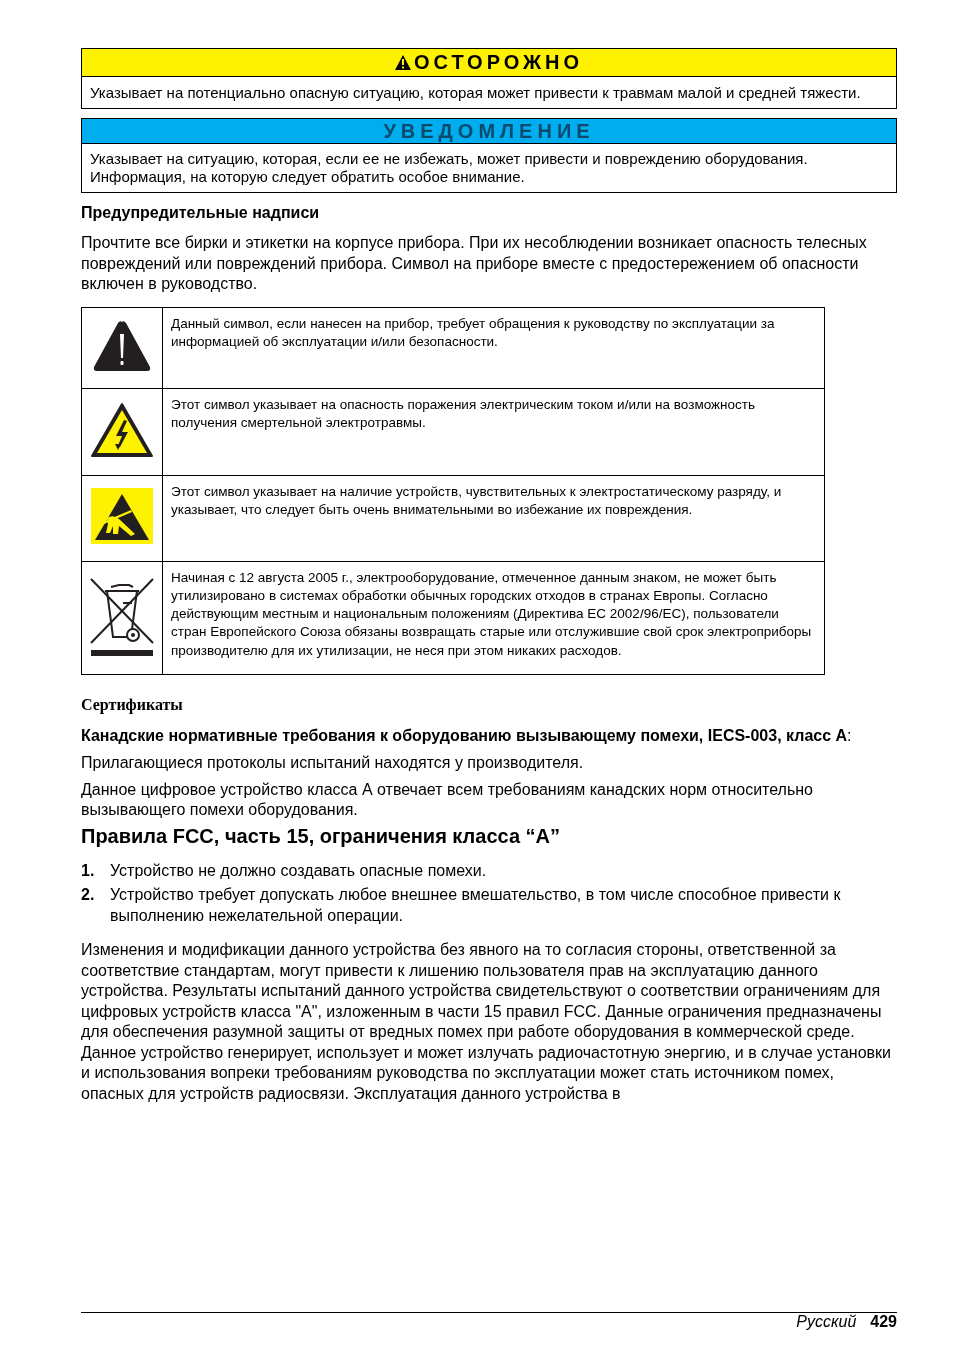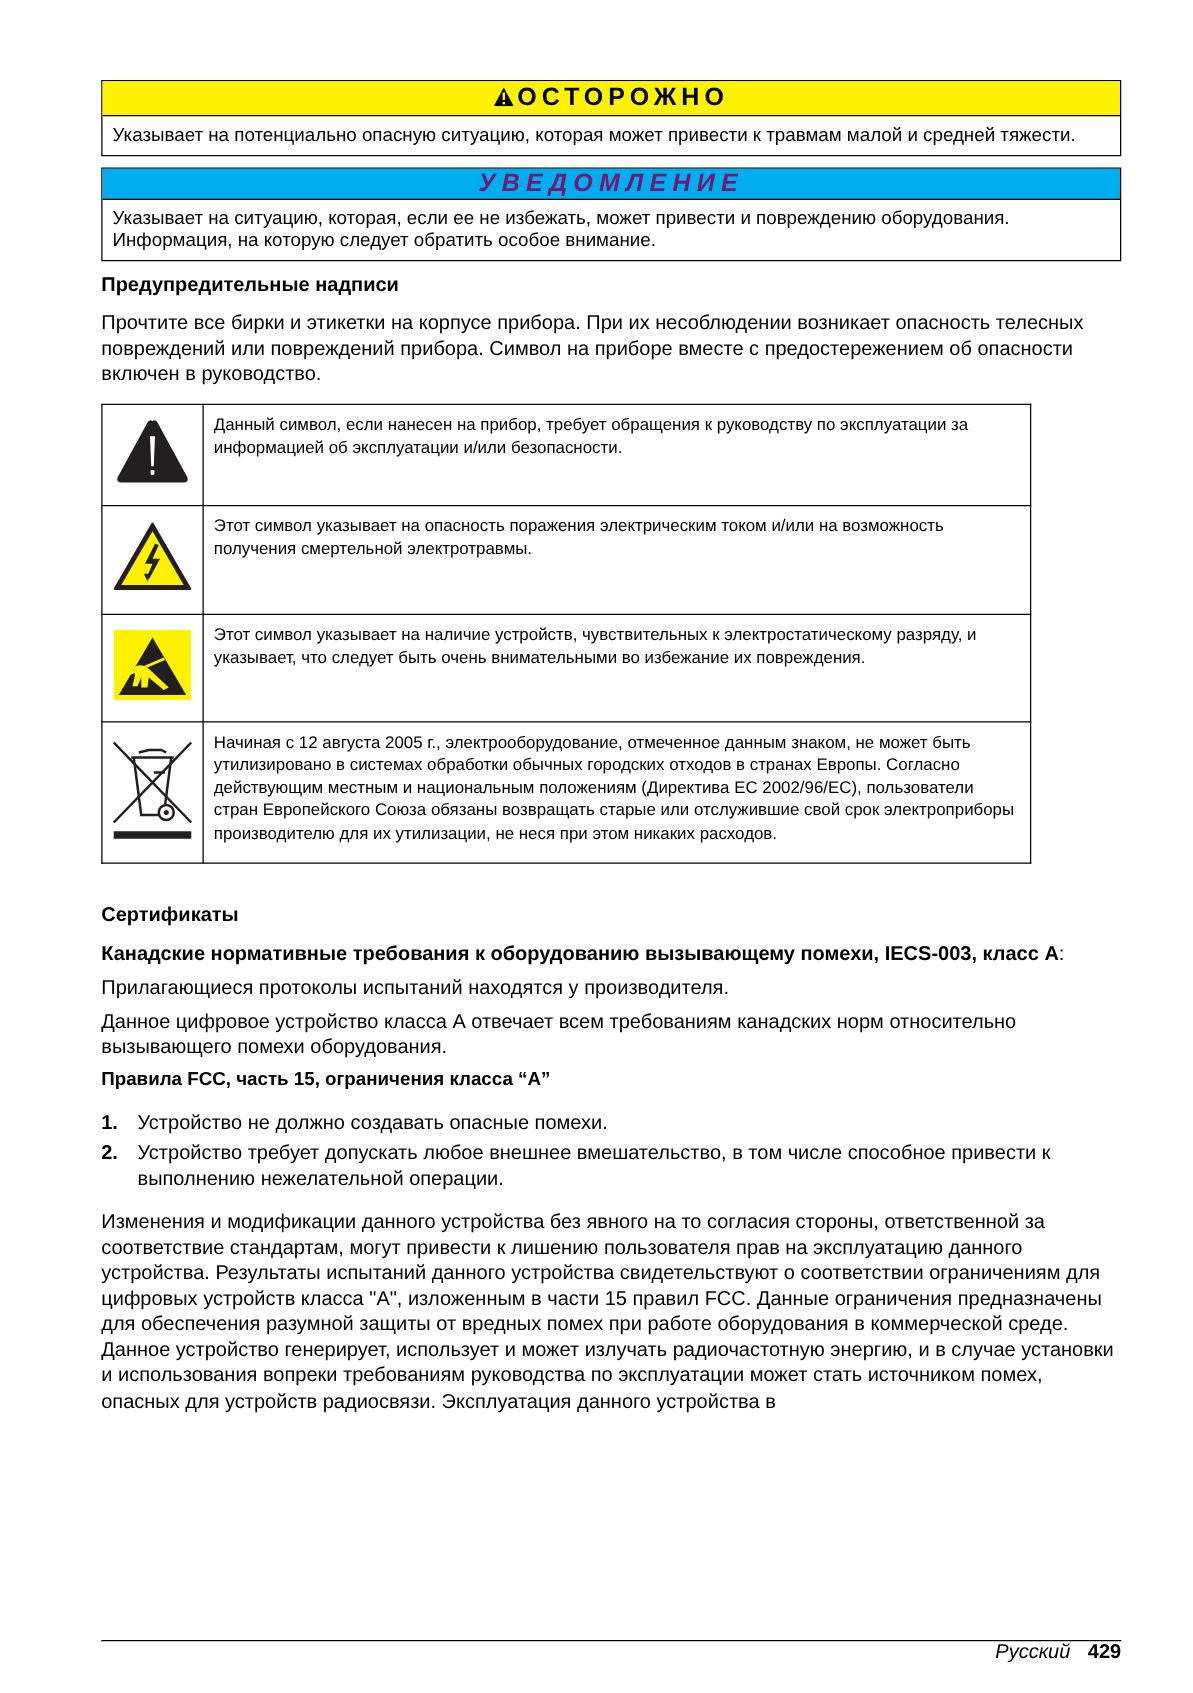--- a/index.html
+++ b/index.html
@@ -1,30 +1,30 @@
 <!DOCTYPE html>
 <html><head>
   <meta charset="utf-8">
   <style>
     html, body { margin: 0; padding: 0; background: #ffffff; }
     body {
       width: 954px; height: 1354px; position: relative; overflow: hidden;
       font-family: "Liberation Sans", sans-serif; color: #000;
     }
-    .page { position: absolute; left: 81px; top: 64px; width: 816px; }
+    .page { position: absolute; left: 81px; top: 48px; width: 816px; }
 
     
     .hazard { border: 1px solid #000; margin: 0; }
     .hazard-head {
       height: 27px; line-height: 27px; text-align: center;
       font-weight: bold; font-size: 20px; letter-spacing: 4px;
       border-bottom: 1px solid #000;
     }
     .hazard-head.caution { background: #fff200; color: #000; }
-    .hazard-head.notice { background: #00aeef; color: #701a75; font-style: italic; letter-spacing: 5px; }
+    .hazard-head.notice { background: #00aeef; color: #0c4a6e; letter-spacing: 5px; }
     .hazard-body { font-size: 15px; line-height: 18px; padding: 6px 8px 6px 8px; }
     .hazard-head .warn-tri { display: inline-block; vertical-align: -1px; margin-right: 3px; }
 
     h3.section {
       font-size: 16px; font-weight: bold; margin: 0; line-height: 20px;
     }
     p.body { font-size: 16px; line-height: 20.5px; margin: 0; }
 
     
     table.symbols { border-collapse: collapse; width: 744px; }
@@ -125,29 +125,29 @@
             <circle cx="44" cy="60" r="2" fill="#231f20"></circle>
             <rect x="2" y="75" width="62" height="6" fill="#231f20"></rect>
           </svg>
         </span>
       </td>
       <td class="text-cell">Начиная с 12 августа 2005 г., электрооборудование, отмеченное данным знаком, не может быть утилизировано в системах обработки обычных городских отходов в странах Европы. Согласно действующим местным и национальным положениям (Директива ЕС 2002/96/EC), пользователи стран Европейского Союза обязаны возвращать старые или отслужившие свой срок электроприборы производителю для их утилизации, не неся при этом никаких расходов.</td>
     </tr>
   </tbody>
     </table>
 
-  <h3 class="section" style="margin-top:32px;">Сертификаты</h3>
+  <h3 class="section" style="margin-top:20px;font-family:Liberation Serif, serif;">Сертификаты</h3>
 
   <p class="body" style="margin-top:11px;">
     <b>Канадские нормативные требования к оборудованию вызывающему помехи, IECS-003, класс А</b><span>:</span>
   </p>
   <p class="body" style="margin-top:7px;">Прилагающиеся протоколы испытаний находятся у производителя.</p>
   <p class="body" style="margin-top:6px;">Данное цифровое устройство класса А отвечает всем требованиям канадских норм относительно вызывающего помехи оборудования.</p>
 
-  <h3 class="section" style="margin-top:5px;font-size:15px;">Правила FCC, часть 15, ограничения класса “A”</h3>
+  <h3 class="section" style="margin-top:5px;font-size:20px;">Правила FCC, часть 15, ограничения класса “A”</h3>
 
   <ol class="conds" style="margin-top:15px;">
     <li>
       <span class="num">1.</span>
       <span>Устройство не должно создавать опасные помехи.</span>
     </li>
     <li>
       <span class="num">2.</span>
       <span>Устройство требует допускать любое внешнее вмешательство, в том числе способное привести к выполнению нежелательной операции.</span>
     </li>

